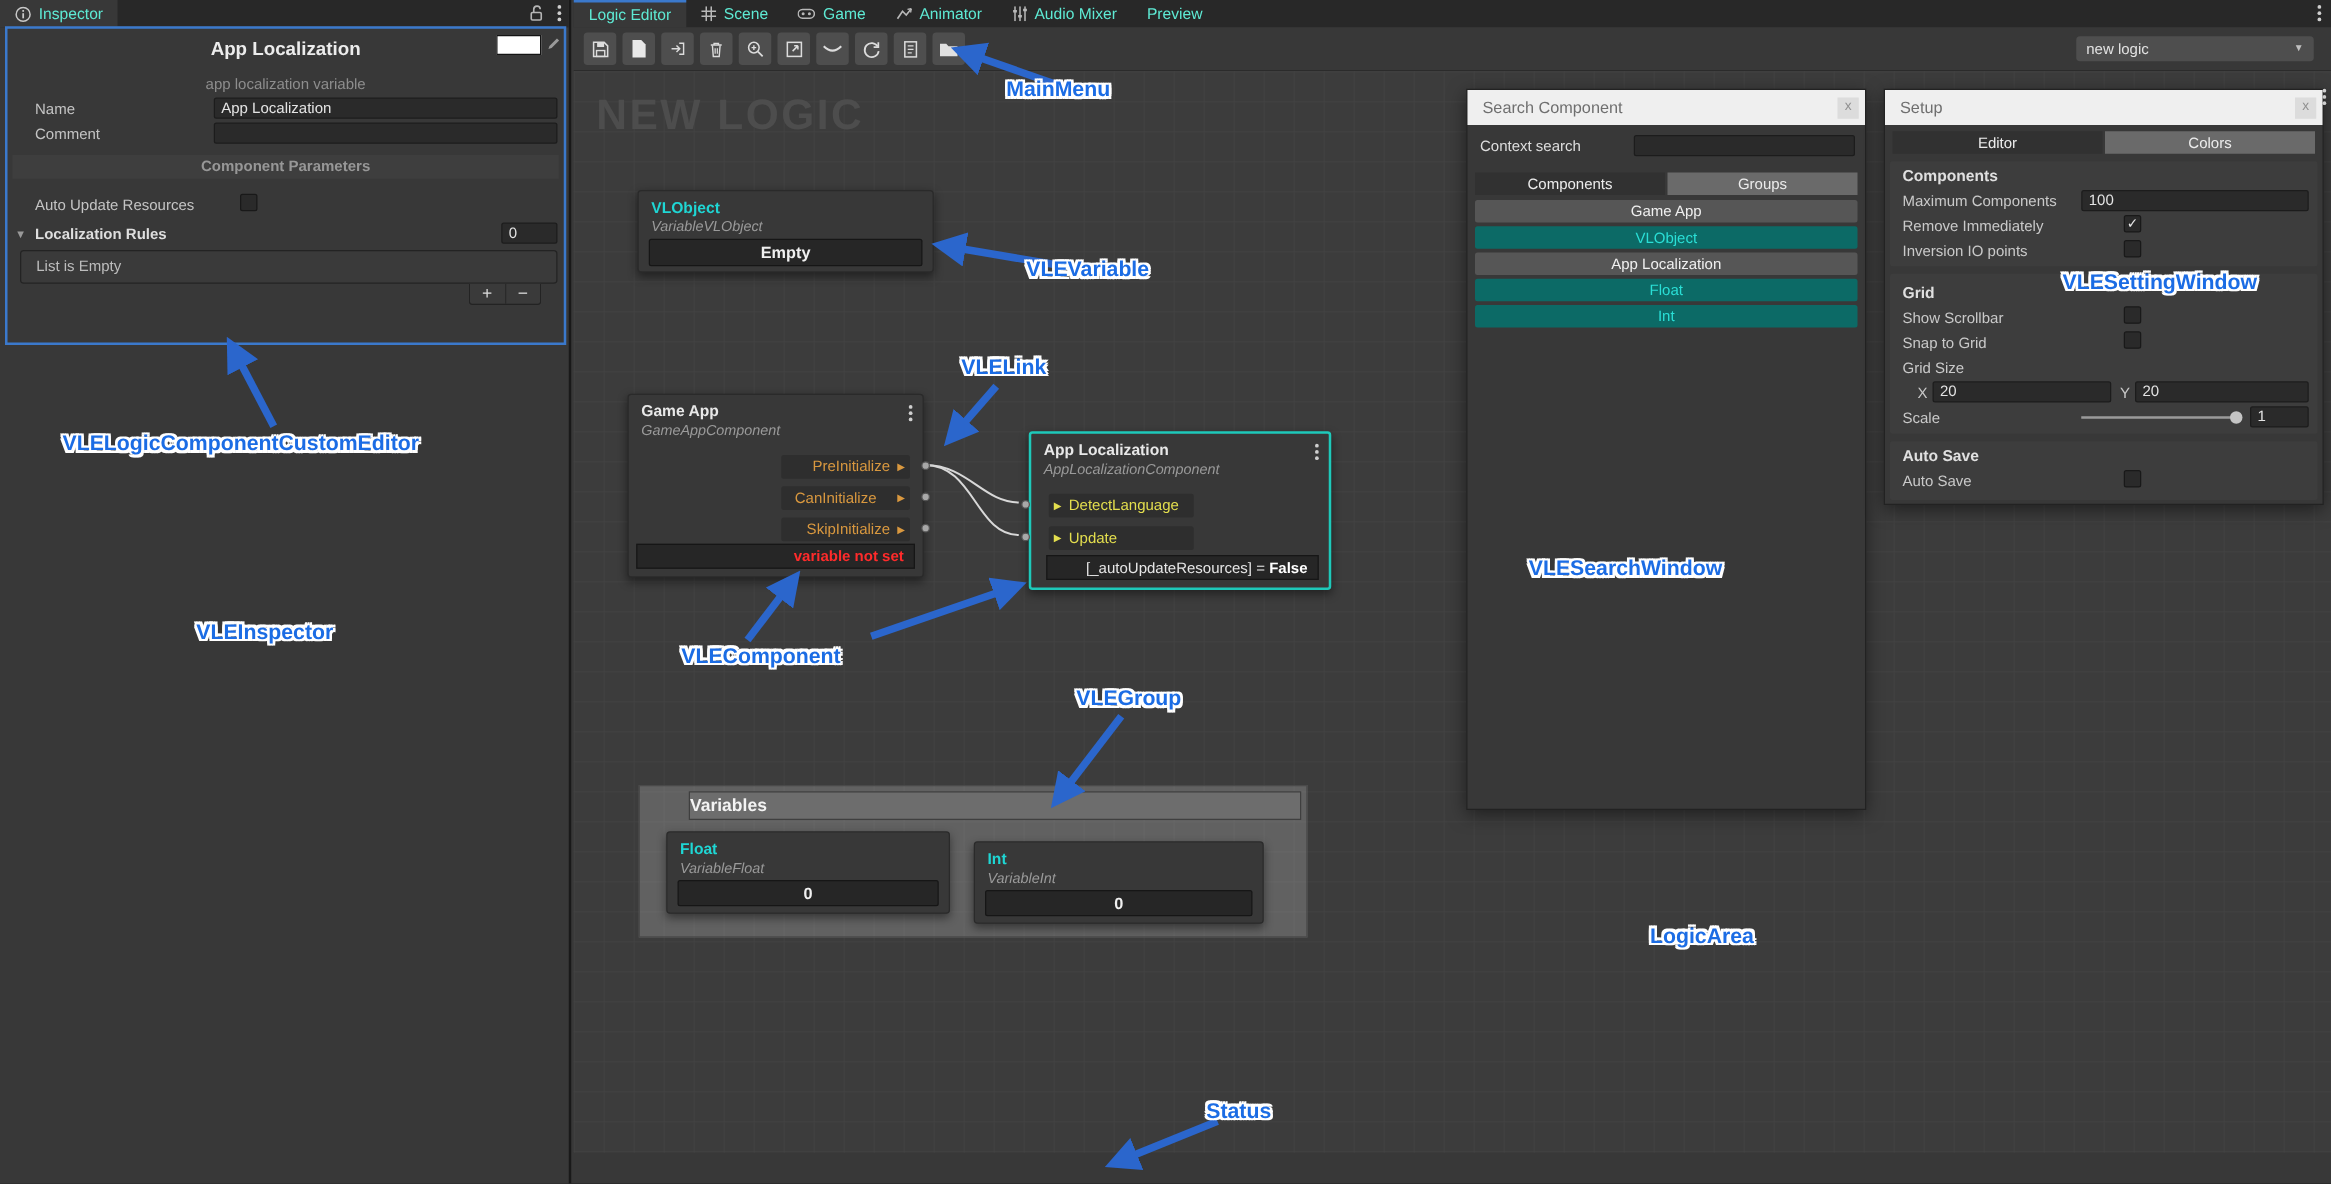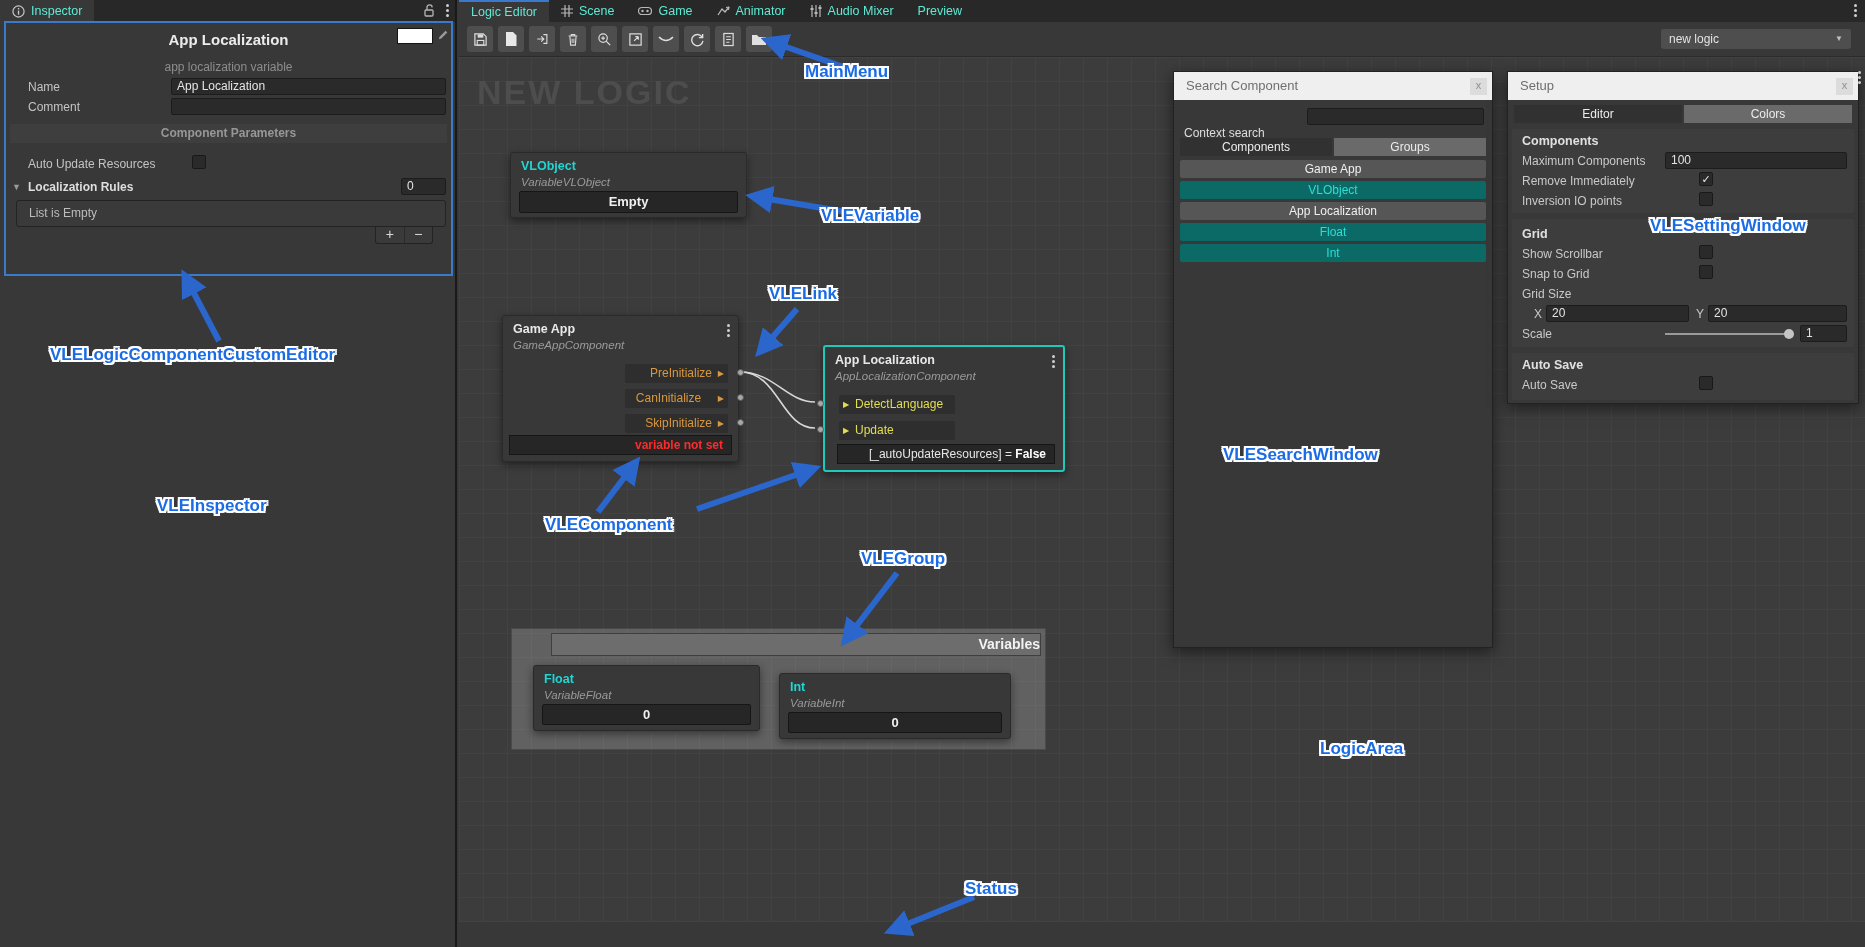--- a/index.html
+++ b/index.html
@@ -80,21 +80,21 @@
   #node-apploc{border:2px solid #1ec9ba;}
   .nfooter{position:absolute;background:#262626;border:1px solid #161616;height:20px;line-height:18px;
            text-align:right;padding-right:8px;color:#e6e6e6;font-size:12px;}
   .nfooter b{font-weight:bold;color:#fff;}
   #ga-error{color:#ff2b2b;font-weight:bold;}
 
   
   #group-vars{position:absolute;left:52px;top:571px;width:535px;height:122px;
               background:rgba(185,185,185,.30);border:1px solid #4a4a4a;}
   #group-vars .ghead{position:absolute;left:4px;right:4px;top:4px;height:23px;background:#6d6d6d;
-        border:1px solid #3f3f3f;text-align:right;color:#f3f3f3;font-weight:bold;font-size:14px;line-height:21px;margin-left:35px;}
+        border:1px solid #3f3f3f;text-align:left;color:#f3f3f3;font-weight:bold;font-size:14px;line-height:21px;margin-left:35px;}
 
   
   .floatwin{position:absolute;background:#383838;border:1px solid #222;box-shadow:0 4px 14px rgba(0,0,0,.5);}
   #search-win{left:714px;top:14px;width:320px;height:577px;}
   #setup-win{left:1048px;top:14px;width:352px;height:333px;}
   .wtabs{position:absolute;left:6px;right:6px;height:18px;display:flex;gap:2px;}
   .wtab{flex:1;text-align:center;line-height:18px;font-size:12px;color:#ececec;cursor:pointer;}
   .wtab.active{background:#313131;}
   .wtab.inactive{background:#6a6a6a;}
   .sitem{position:absolute;left:6px;right:6px;height:18px;border-radius:2px;text-align:center;
@@ -380,21 +380,21 @@
           <div class="nsub">VariableInt</div>
           <div class="nvalue" style="left:8px;right:8px;top:38px;height:21px;line-height:19px;">0</div>
         </div>
       </div>
 
       <div class="floatwin" id="search-win">
         <div class="titlebar">
           <span>Search Component</span>
           <span class="closebox">x</span>
         </div>
-        <div class="abs" style="left:10px;top:38px;color:#dedede;margin-top:16px;">Context search</div>
+        <div class="abs" style="left:10px;top:38px;color:#dedede;">Context search</div>
         <div class="field abs" style="left:133px;right:8px;top:36px;"></div>
         <div class="wtabs" style="top:66px;">
           <div class="wtab active">Components</div>
           <div class="wtab inactive">Groups</div>
         </div>
         <div class="sitem comp" style="top:88px;">Game App</div>
         <div class="sitem vari" style="top:109px;">VLObject</div>
         <div class="sitem comp" style="top:130px;">App Localization</div>
         <div class="sitem vari" style="top:151px;">Float</div>
         <div class="sitem vari" style="top:172px;">Int</div>

